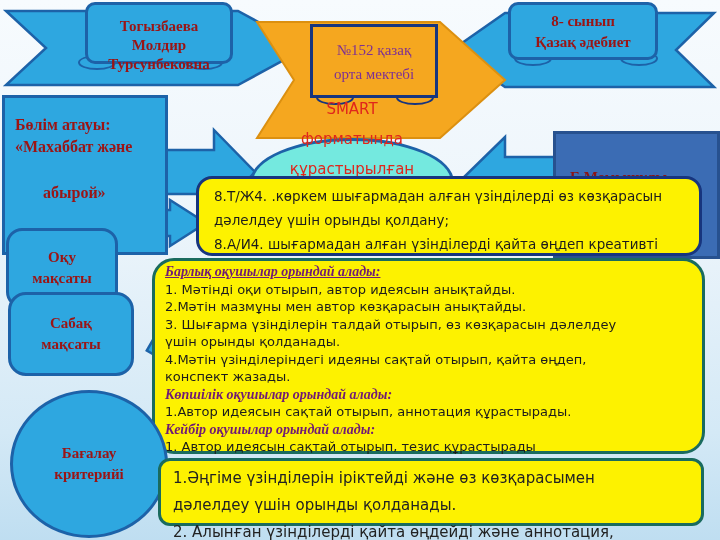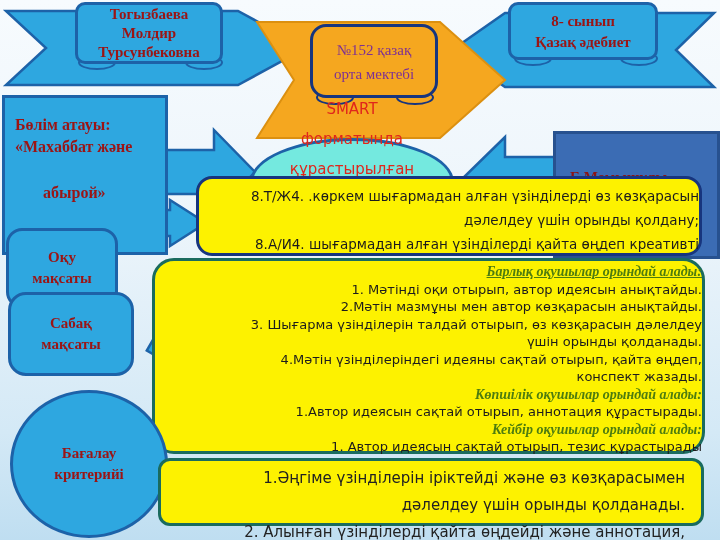--- a/index.html
+++ b/index.html
@@ -14,25 +14,25 @@
   .scroll{
     background:#2ea7e0;border:3px solid #1d62a8;border-radius:10px;
     color:#9b1414;font-family:"Liberation Serif",serif;font-weight:bold;
     text-align:center;box-sizing:border-box;
   }
   .curl{
     position:absolute;width:38px;height:15px;border-radius:50%;
     background:#2ea7e0;border:2px solid #1d62a8;box-sizing:border-box;
   }
   .curl.gold{background:#f5a71f;border-color:#17357e;}
-  .author{left:75px;top:2px;width:148px;height:62px;font-size:15px;line-height:19px;padding-top:0;}
+  .author{left:85px;top:2px;width:148px;height:62px;font-size:15px;line-height:19px;padding-top:12px;}
   .subject{left:508px;top:2px;width:150px;height:58px;font-size:15px;line-height:21px;padding-top:6px;}
   .school{
     left:310px;top:24px;width:128px;height:74px;background:#f5a71f;
-    border:3px solid #17357e;border-radius:16px;color:#7d3094;
+    border:3px solid #17357e;border-radius:0;color:#7d3094;
     font-family:"Liberation Serif",serif;font-size:15px;line-height:24px;
     text-align:center;padding-top:11px;box-sizing:border-box;
   }
   .unit{
     left:2px;top:95px;width:166px;height:160px;background:#2ea7e0;
     border:3px solid #1d62a8;box-sizing:border-box;color:#9b1414;
     font-family:"Liberation Serif",serif;font-weight:bold;font-size:16px;
     line-height:22px;padding:16px 4px 0 10px;
   }
   .unit .indent{margin-top:24px;padding-left:28px;}
@@ -53,34 +53,34 @@
   .bluelabel{
     background:#2ea7e0;border:3px solid #1d62a8;box-sizing:border-box;
     color:#9b1414;font-family:"Liberation Serif",serif;font-weight:bold;
     font-size:15px;line-height:21px;text-align:center;
     display:flex;flex-direction:column;justify-content:center;
   }
   .oku{left:6px;top:228px;width:112px;height:80px;border-radius:16px;}
   .sabak{left:8px;top:292px;width:126px;height:84px;border-radius:18px;}
   .bagalau{left:10px;top:390px;width:158px;height:148px;border-radius:50%;}
   .ybox{
-    background:#fdf200;box-sizing:border-box;color:#1c1c1c;text-align:right;
+    background:#fdf200;box-sizing:border-box;color:#1c1c1c;
   }
   .objectives{
     left:196px;top:176px;width:506px;height:80px;border-radius:16px;
     border:3px solid #17357e;font-size:13.5px;line-height:24px;
     padding:5px 0 0 15px;
   }
   .goals{
     left:152px;top:258px;width:553px;height:196px;border-radius:22px;
     border:3px solid #1a6b5e;font-size:13px;line-height:17.5px;
     padding:2px 0 0 10px;
   }
   .goals .hdr{
-    color:#4d7c0f;font-family:"Liberation Serif",serif;
+    color:#701a75;font-family:"Liberation Serif",serif;
     font-weight:bold;font-style:italic;font-size:14px;
   }
   .goals .hdr.u{text-decoration:underline;}
   .criteria{
     left:158px;top:458px;width:546px;height:68px;border-radius:12px;
     border:3px solid #1a6b5e;font-size:15px;line-height:27px;
     padding:4px 16px 0 12px;color:#222;
   }
 </style>
 </head>

